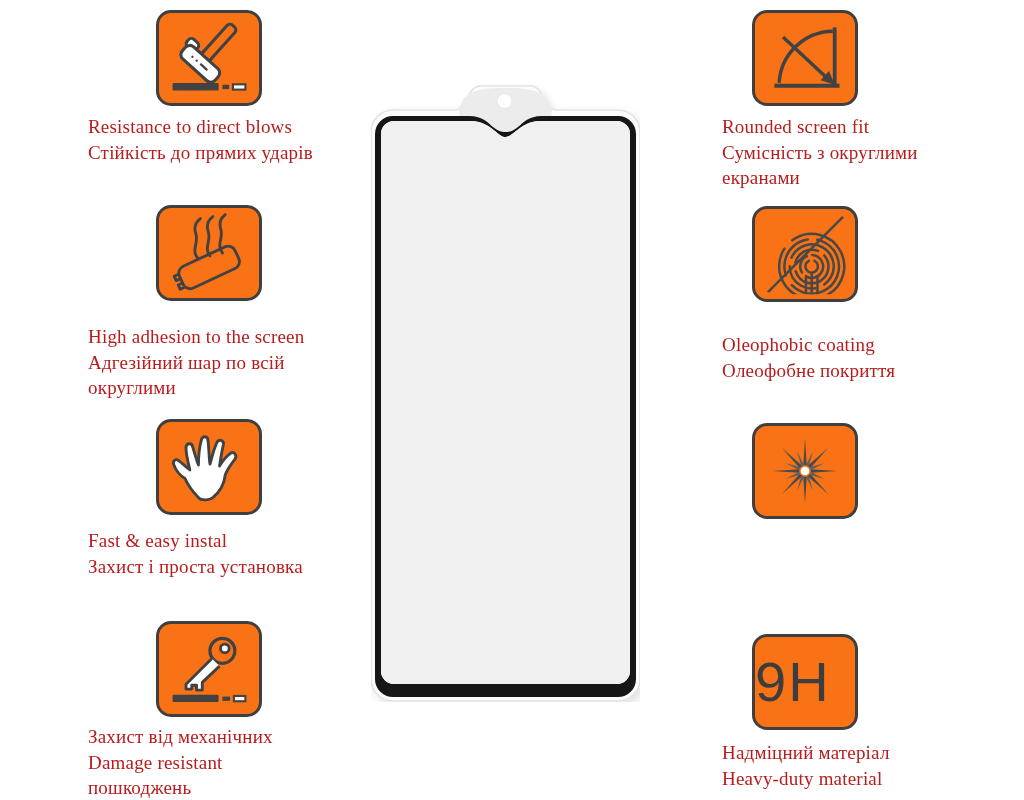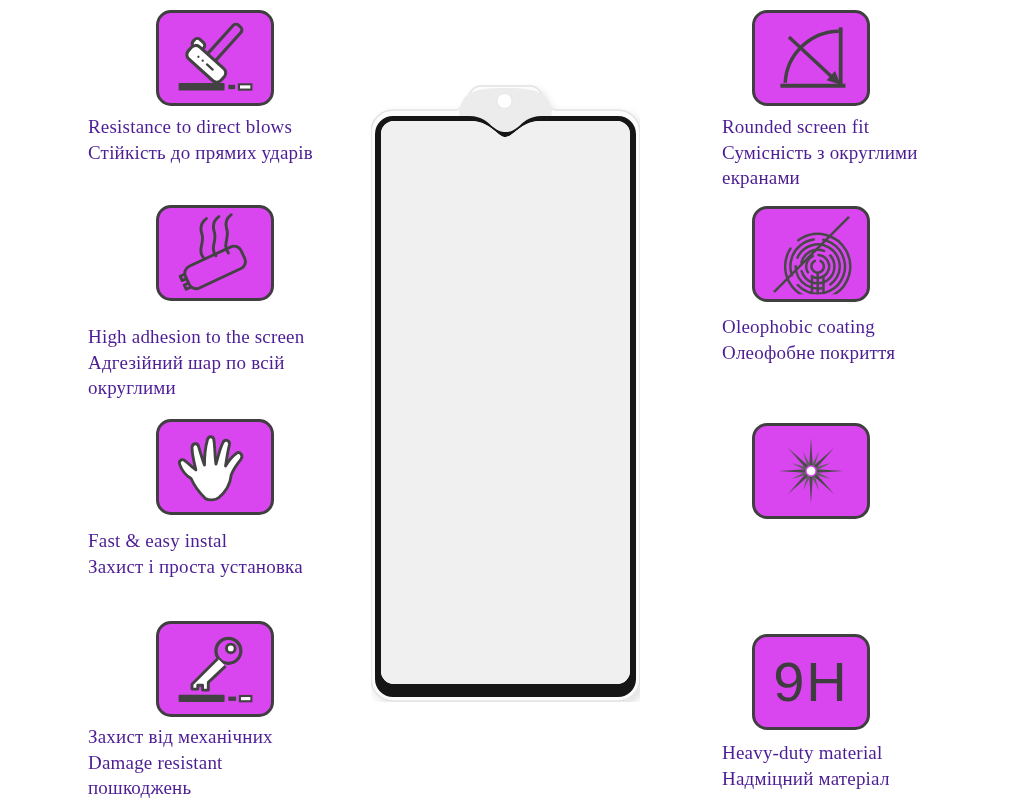--- a/index.html
+++ b/index.html
@@ -1,32 +1,32 @@
 <!DOCTYPE html>
 <html><head>
 <meta charset="utf-8">
 <style>
   html,body{margin:0;padding:0;background:#ffffff;}
   .canvas{position:relative;width:1024px;height:800px;background:#ffffff;overflow:hidden;
           font-family:"Liberation Serif",serif;color:#2c2c2c;}
-  .icon-box{position:absolute;width:118px;height:96px;box-sizing:border-box;
-            border:3px solid #3f3f3f;border-radius:15px;background:#d946ef;
-            display:flex;align-items:center;justify-content:center;}
-  .caption{position:absolute;font-size:19px;line-height:25.5px;letter-spacing:.2px;color:#4c1d95;}
+  .icon-box{position:absolute;width:106px;height:96px;box-sizing:border-box;
+            border:3px solid #3f3f3f;border-radius:15px;background:#f97316;
+            display:flex;align-items:center;justify-content:flex-start;}
+  .caption{position:absolute;font-size:19px;line-height:25.5px;letter-spacing:.2px;color:#b91c1c;}
   .caption span{display:block;white-space:nowrap;}
   .nine-h{font-family:"Liberation Sans",sans-serif;font-size:56px;color:#3d3d3d;
           letter-spacing:2px;line-height:1;}
   
   .li1{left:156px;top:10px}  .lc1{left:88px;top:114px}
   .li2{left:156px;top:205px} .lc2{left:88px;top:324px}
   .li3{left:156px;top:419px} .lc3{left:88px;top:528px}
   .li4{left:156px;top:621px} .lc4{left:88px;top:724px}
   
   .ri1{left:752px;top:10px}  .rc1{left:722px;top:114px}
-  .ri2{left:752px;top:206px} .rc2{left:722px;top:314px}
+  .ri2{left:752px;top:206px} .rc2{left:722px;top:332px}
   .ri3{left:752px;top:423px} .rc3{left:722px;top:536px}
   .ri4{left:752px;top:634px} .rc4{left:722px;top:740px}
   .phone{position:absolute;left:371px;top:84px;width:269px;height:618px;}
 </style>
 </head>
 <body>
 
 <div class="canvas">
 
   <div class="icon-box li1">
@@ -193,17 +193,17 @@
         <polygon points="54.1,46.2 52.9,43.2 68.3,38.6"></polygon>
       </g>
       <circle cx="48" cy="47" r="4.5" fill="#ffffff"></circle>
     </svg>
   </div>
 
   <div class="icon-box ri4">
     <div class="nine-h">9H</div>
   </div>
   <div class="caption rc4">
+    <span>Надміцний матеріал</span>
     <span>Heavy-duty material</span>
-    <span>Надміцний матеріал</span>
   </div>
 
 </div>
 
 </body></html>

